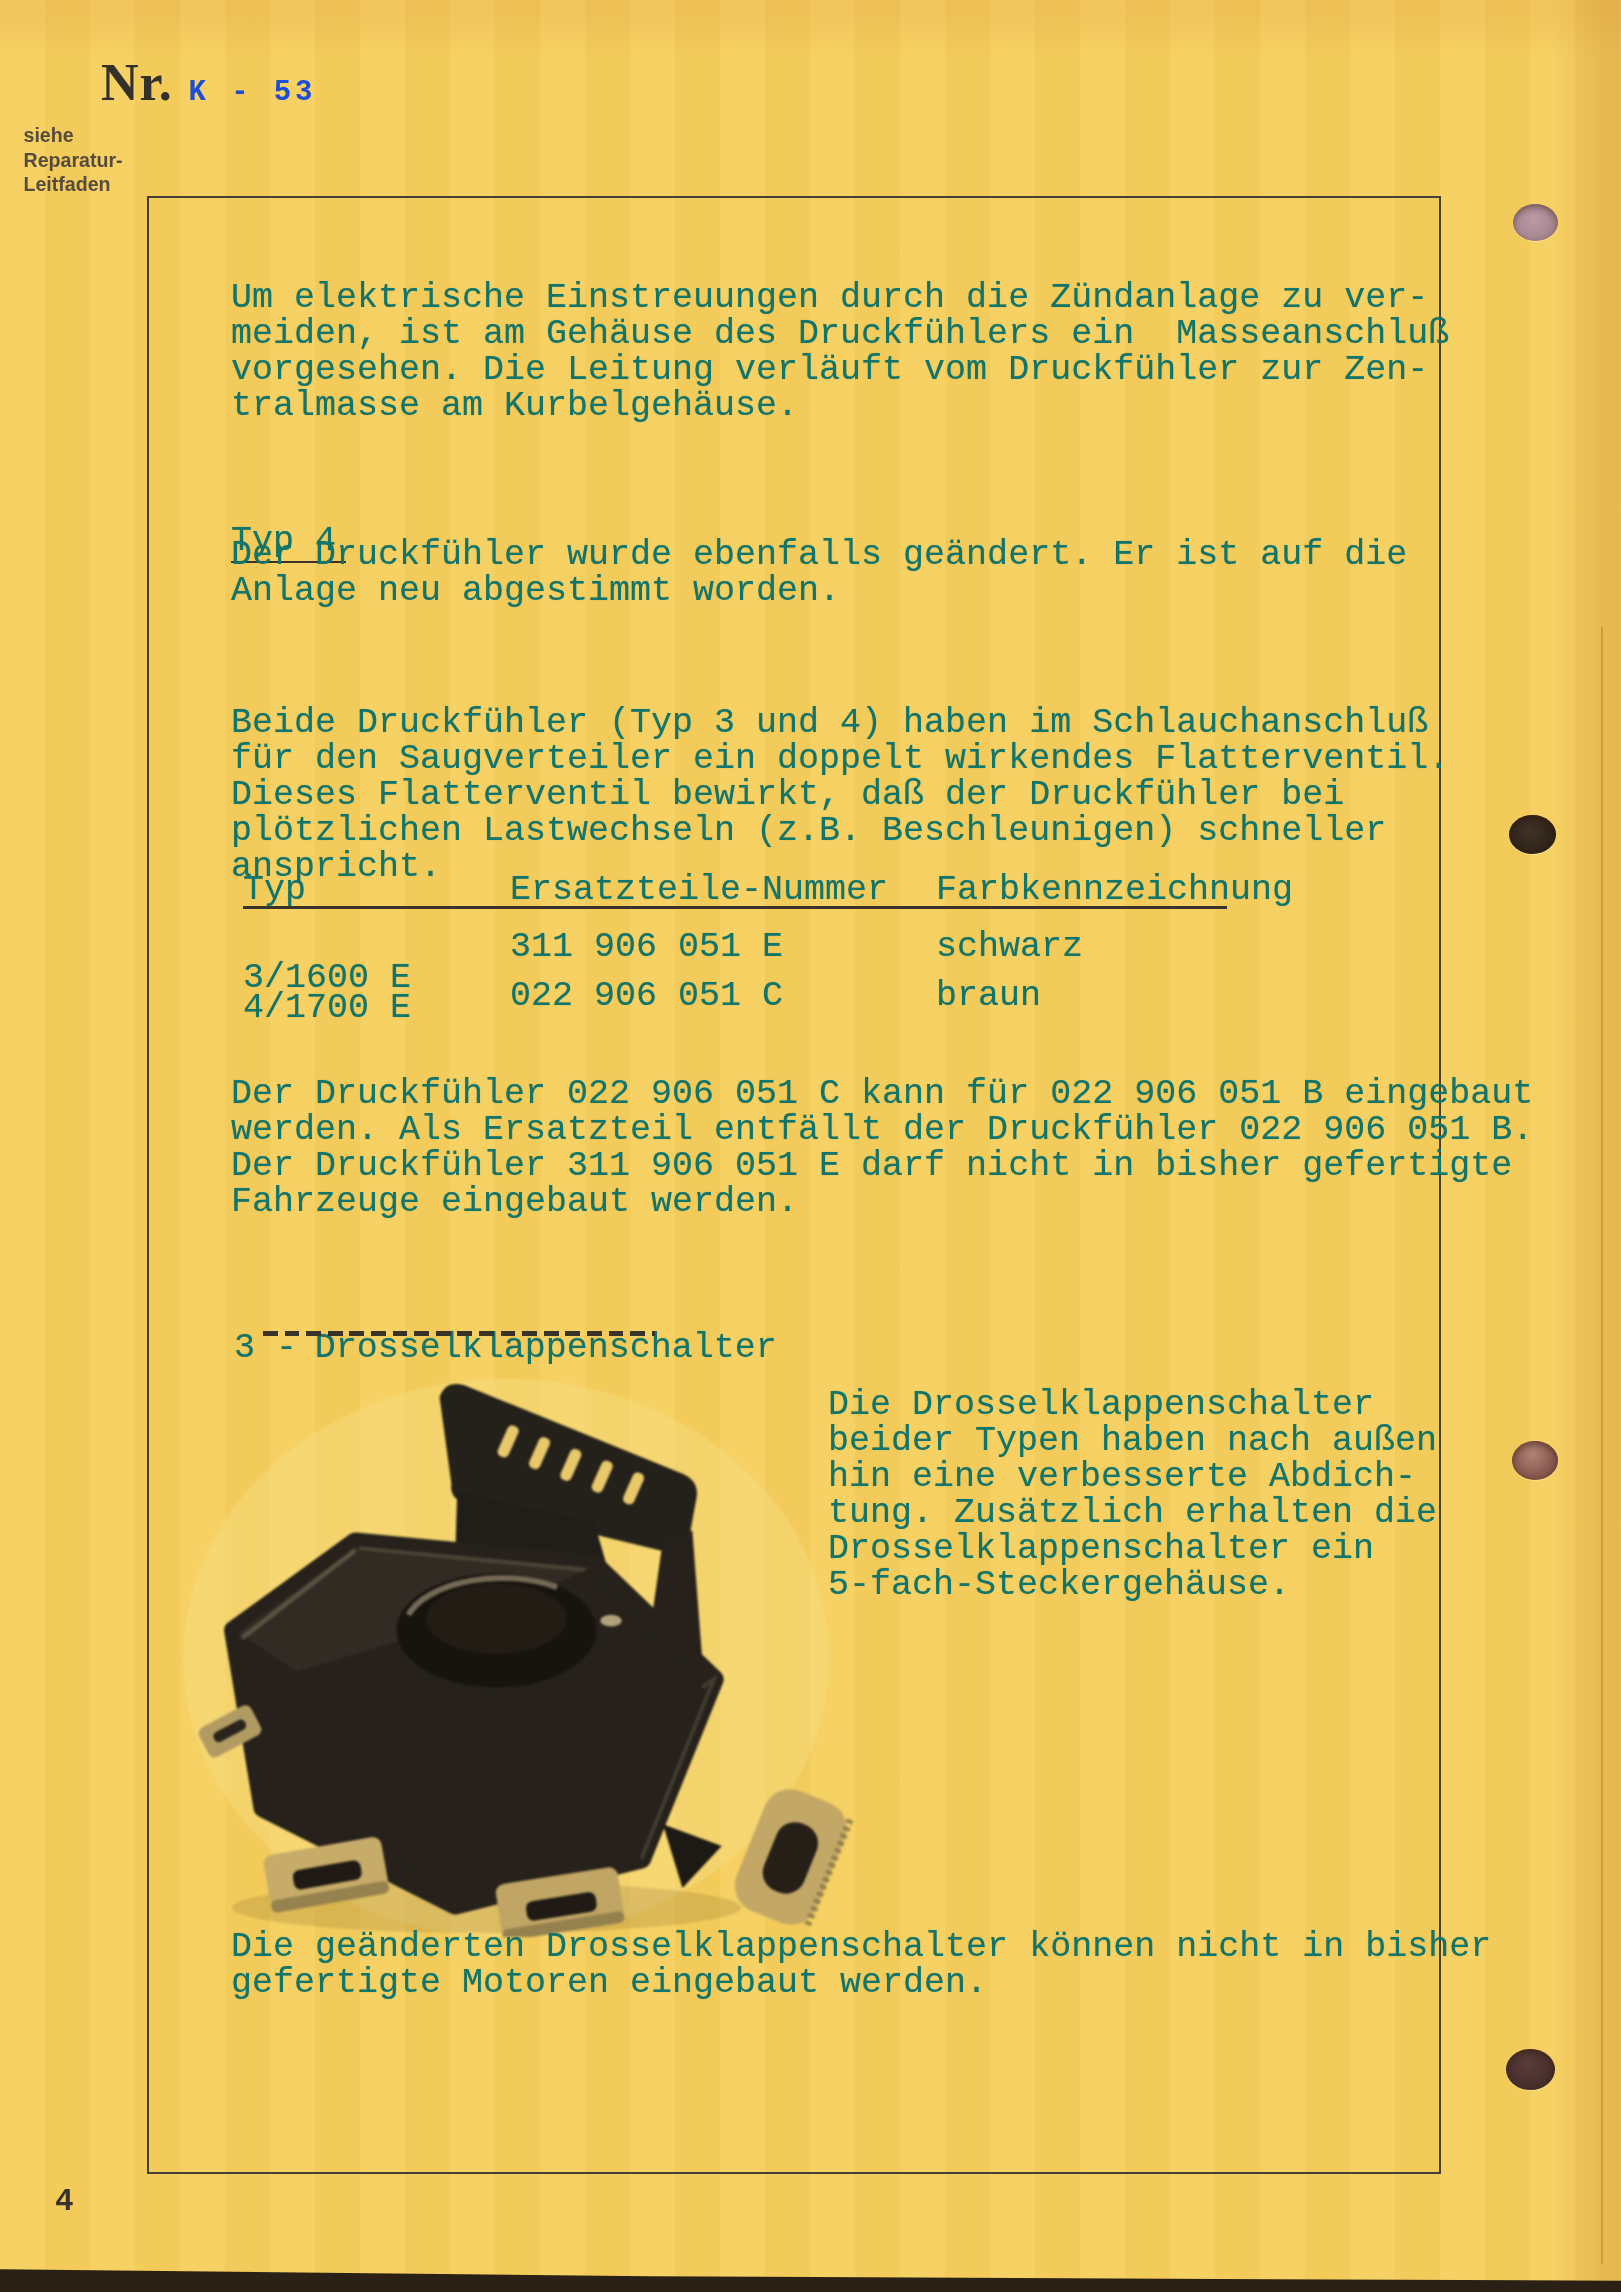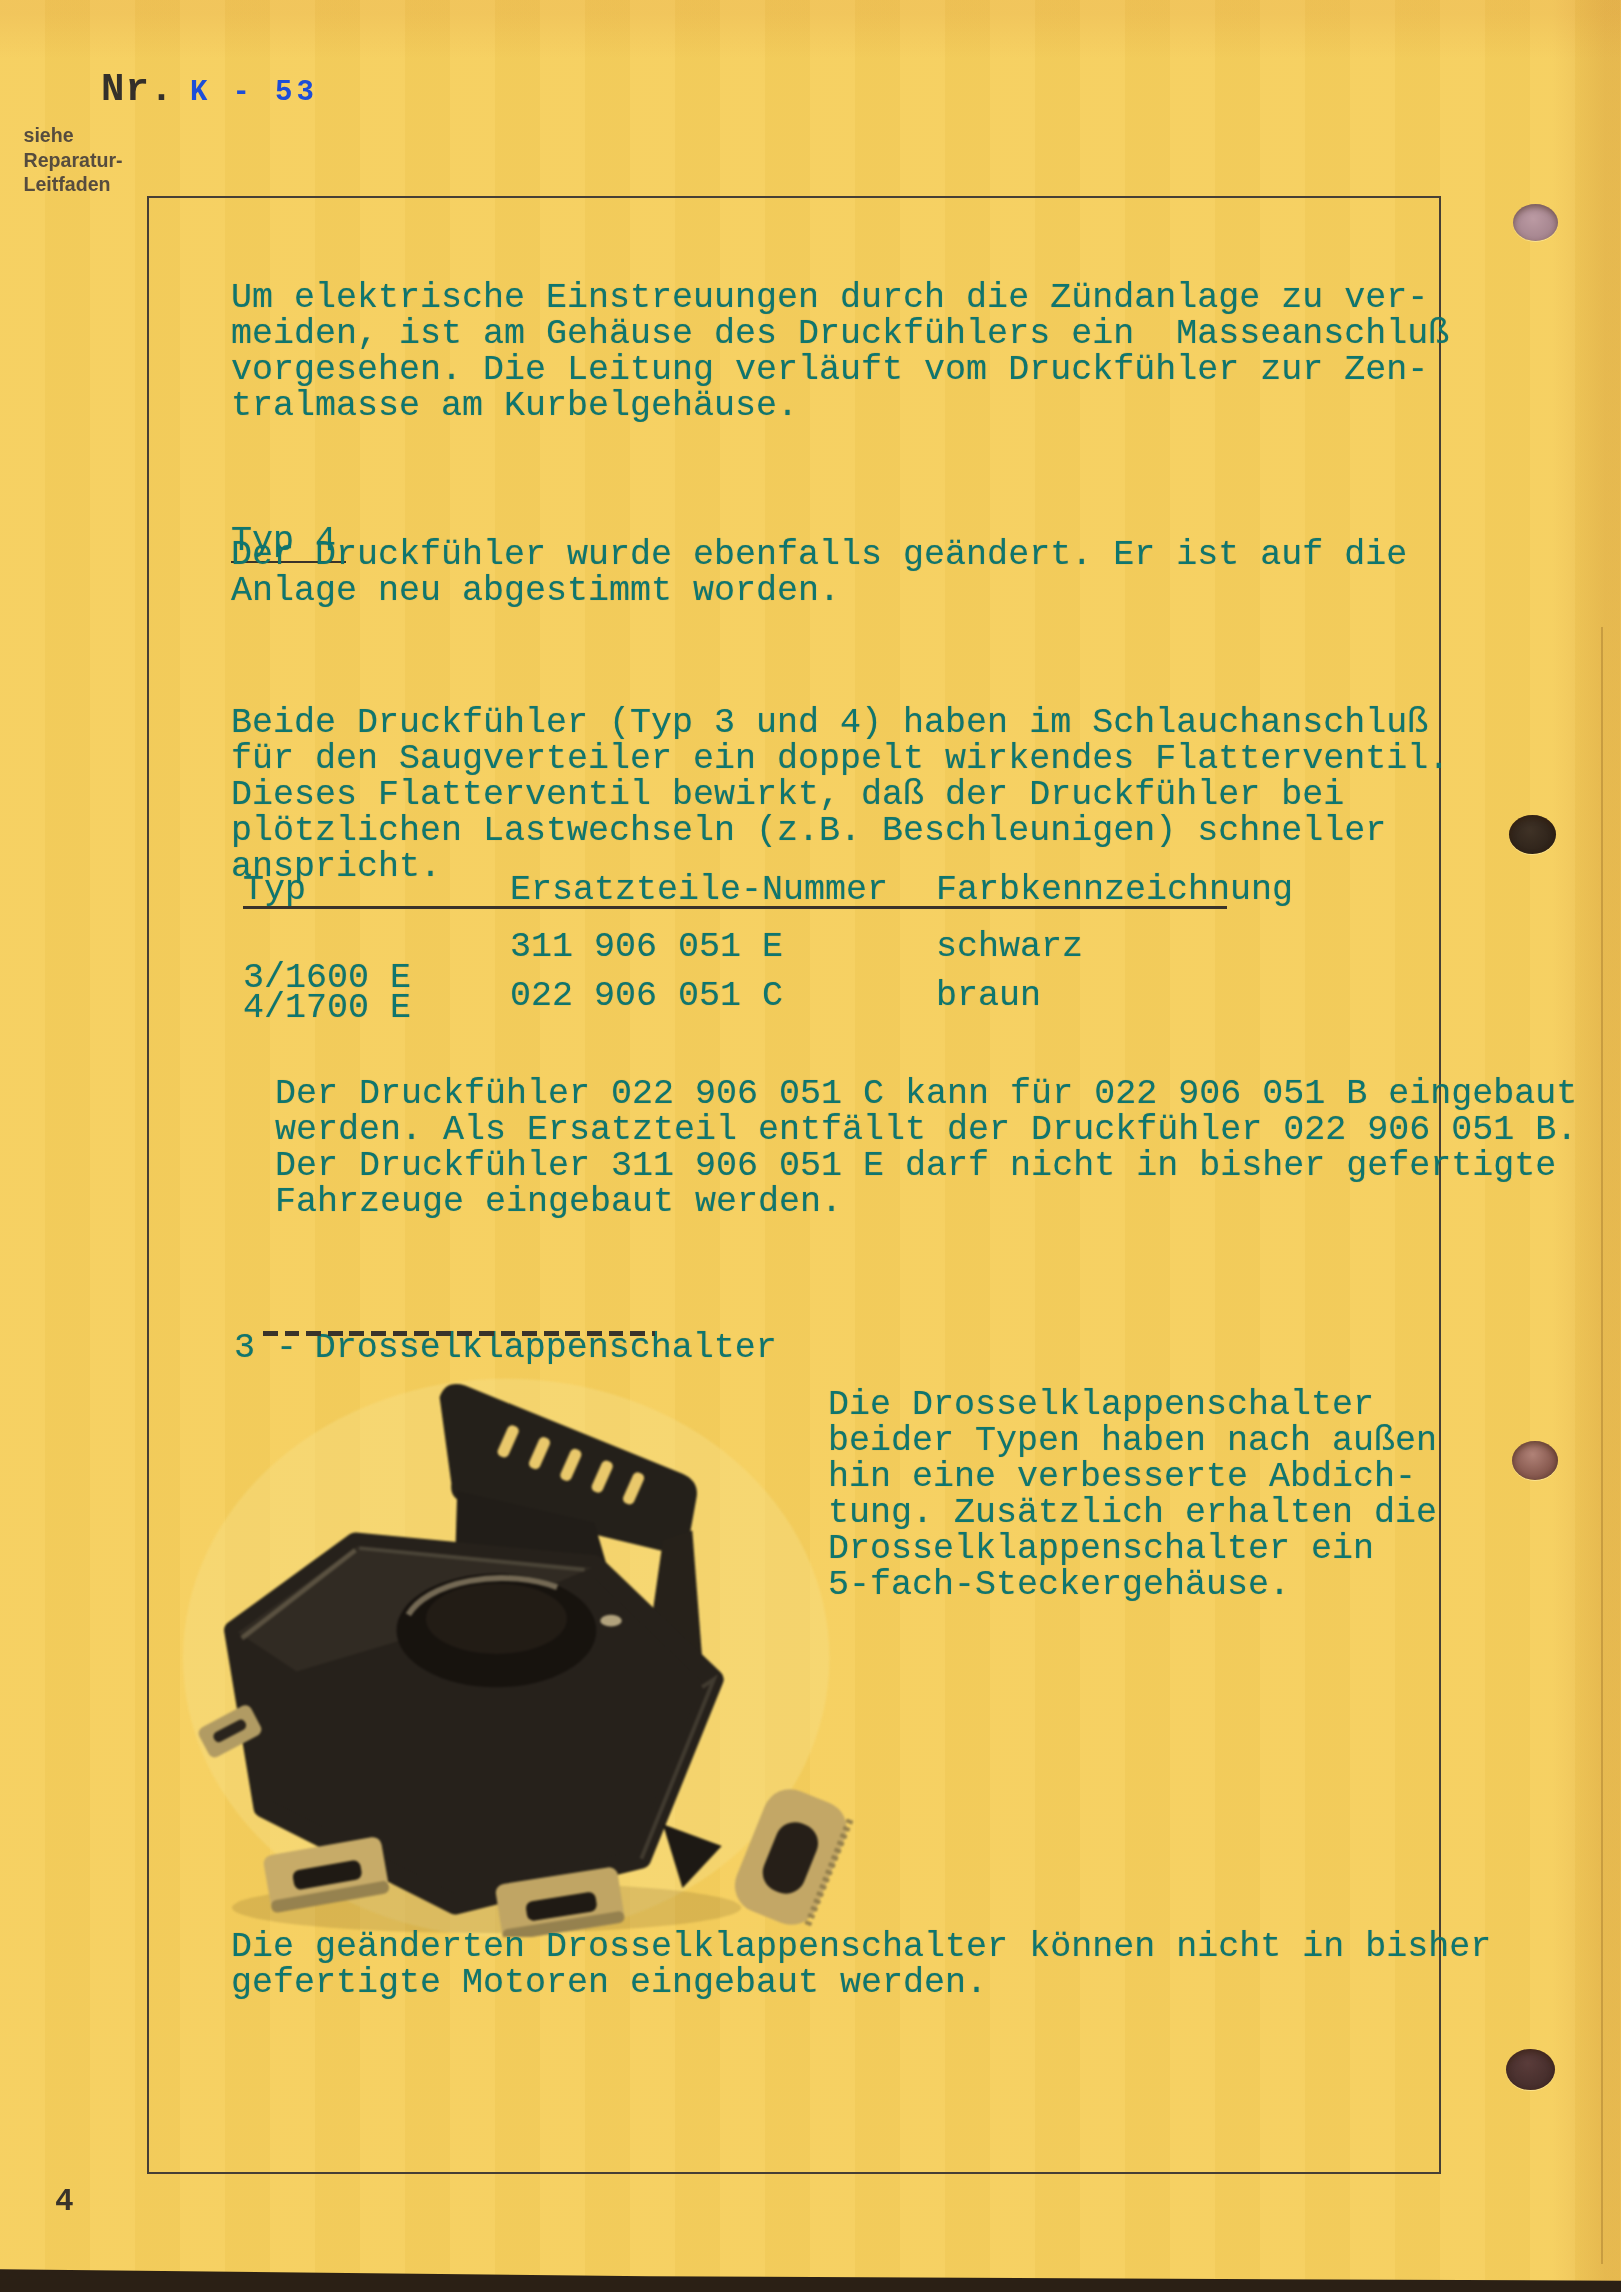--- a/index.html
+++ b/index.html
@@ -18,21 +18,21 @@
   .crease-line{
     position:absolute;right:17.6px;top:627px;bottom:29px;width:2px;
     background:rgba(130,85,30,.30);
   }
   .scan-bottom{
     position:absolute;left:0;right:0;bottom:0;height:29px;background:#2b2015;
     clip-path:polygon(0 18%, 40% 42%, 100% 58%, 100% 100%, 0 100%);
   }
   
   .doc-number{position:absolute;left:101px;top:49px;display:flex;align-items:baseline;gap:15.7px;color:#34302a;}
-  .doc-number .nr{font-family:Liberation Mono, monospace;font-weight:700;font-size:39px;letter-spacing:1px;}
+  .doc-number .nr{font-family:Liberation Serif, serif;font-weight:700;font-size:52px;letter-spacing:1px;}
   .doc-number .num{font-size:29px;font-weight:700;letter-spacing:3.9px;color:#1d4ed8;margin-top:27px;}
   .margin-note{
     position:absolute;left:23.5px;top:123px;
     font-family:"Liberation Sans","DejaVu Sans",sans-serif;
     font-size:19.6px;line-height:24.5px;color:#564c3e;font-weight:700;
   }
   
   .frame{
     position:absolute;left:147px;top:196px;width:1290px;height:1974px;
     border:2px solid #463f35;
@@ -105,21 +105,21 @@
 <div class="table-rule"></div>
 
 <div class="tw" style="left:243px;top:960px;">3/1600 E</div>
 <div class="tw" style="left:510px;top:929px;">311 906 051 E</div>
 <div class="tw" style="left:936px;top:929px;">schwarz</div>
 
 <div class="tw" style="left:243px;top:978px;margin-top:12px;">4/1700 E</div>
 <div class="tw" style="left:510px;top:978px;">022 906 051 C</div>
 <div class="tw" style="left:936px;top:978px;">braun</div>
 
-<div class="tw" style="left:231px;top:1076px;margin-left:44px;">Der Druckfühler 022 906 051 C kann für 022 906 051 B eingebaut
+<div class="tw" style="left:231px;top:1076px;">Der Druckfühler 022 906 051 C kann für 022 906 051 B eingebaut
 werden. Als Ersatzteil entfällt der Druckfühler 022 906 051 B.
 Der Druckfühler 311 906 051 E darf nicht in bisher gefertigte
 Fahrzeuge eingebaut werden.</div>
 
 <div class="tw" style="left:192px;top:1294px;">
   <span>3 -</span><span class="sec3-title">Drosselklappenschalter</span>
 </div>
 <div class="dash-underline"></div>
 
 <div class="photo">

